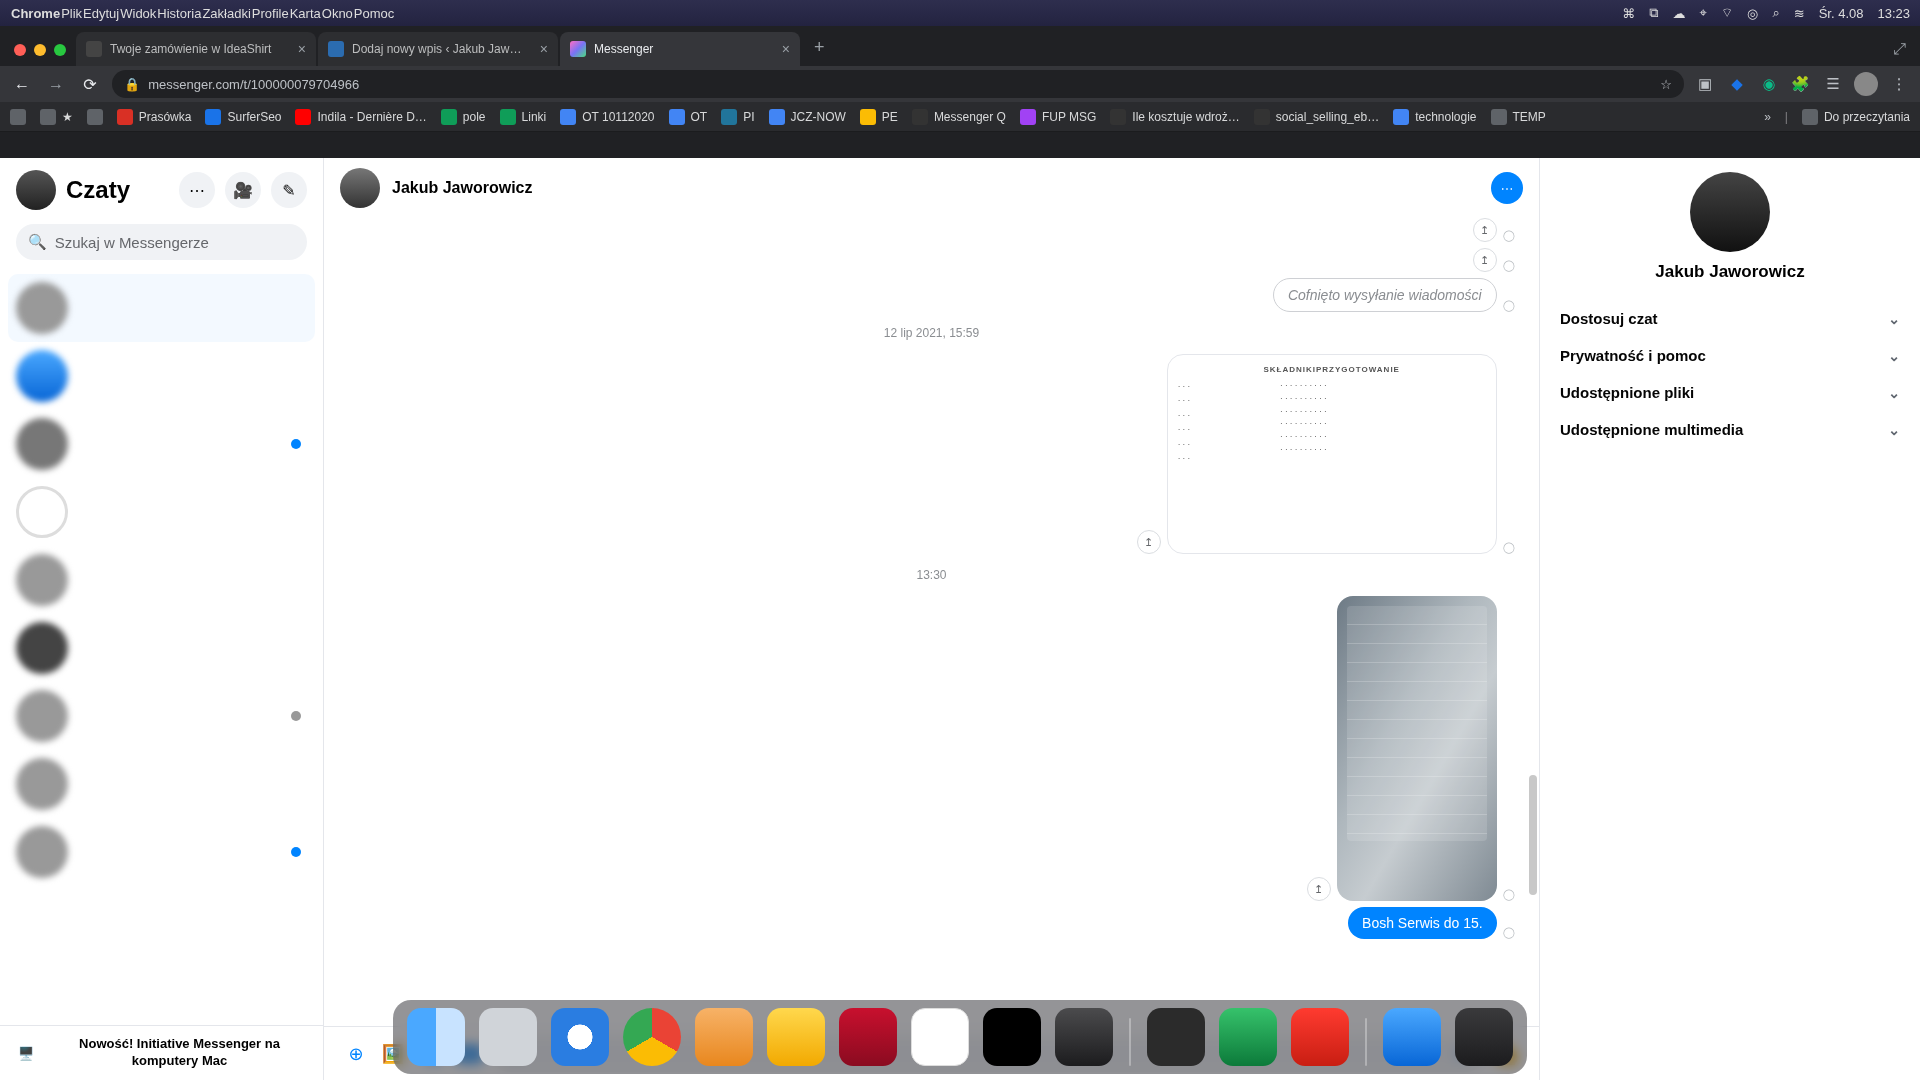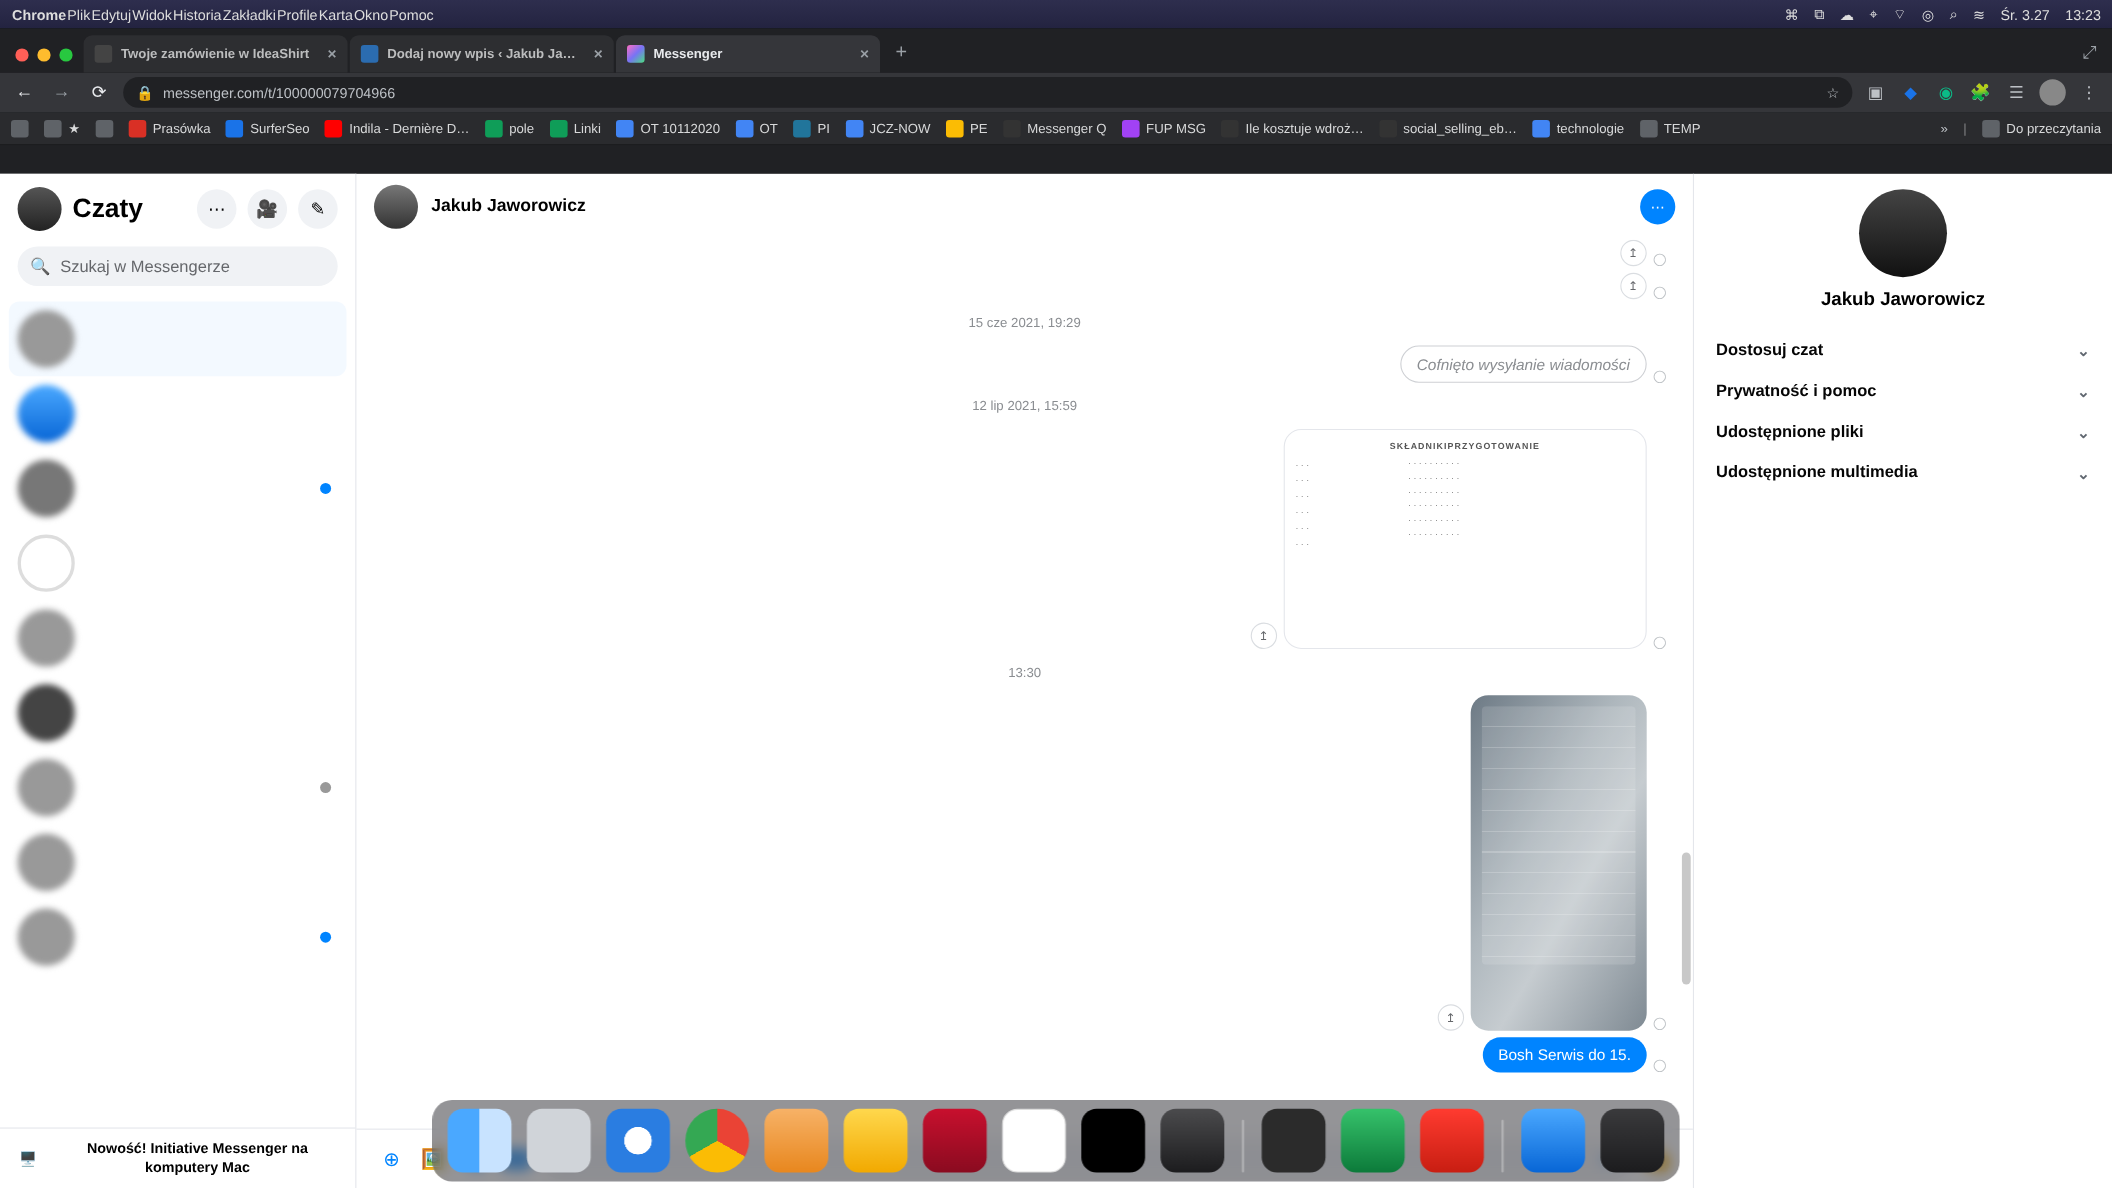--- a/index.html
+++ b/index.html
@@ -13,21 +13,21 @@
   .appname { font-weight:600; }
 
   
   .chrome { position:absolute; top:26px; left:0; right:0; bottom:0; background:#202124; }
 
   
   .tabstrip { height:40px; background:#202124; display:flex; align-items:flex-end; padding:0 8px; position:relative; }
   .traffic { display:flex; gap:8px; align-items:center; padding:0 10px 10px 6px;}
   .traffic i{ width:12px;height:12px;border-radius:50%; display:block;}
   .tl-red{background:#ff5f57;} .tl-yel{background:#febc2e;} .tl-grn{background:#28c840;}
-  .tab { height:34px; background:#2d2e31; color:#bcbdbe; border-radius:8px 8px 0 0; display:flex; align-items:center; gap:8px; padding:0 10px; font-size:12px; width:240px; margin-right:2px; position:relative;font-weight:bold;}
+  .tab { height:34px; background:#2d2e31; color:#bcbdbe; border-radius:8px 8px 0 0; display:flex; align-items:center; gap:8px; padding:0 10px; font-size:12px; width:240px; margin-right:2px; position:relative;}
   .tab.active{ background:#35363a; color:#e8eaed;}
   .tab .favicon{ width:16px;height:16px; border-radius:3px; flex:none; display:flex; align-items:center; justify-content:center; font-size:11px;}
   .tab .title{ white-space:nowrap; overflow:hidden; text-overflow:ellipsis; flex:1;}
   .tab .close{ color:#9aa0a6; font-size:14px;}
   .newtab{ color:#9aa0a6; font-size:18px; padding:0 12px 8px; }
   .tabstrip .spacer{ flex:1;}
   .tabstrip .maxicon{ color:#9aa0a6; padding-bottom:8px; padding-right:6px;}
 
   
   .toolbar { height:36px; background:#35363a; display:flex; align-items:center; padding:0 10px; gap:10px;}
@@ -125,21 +125,21 @@
   </div>
   <div class="right">
     <span>⌘</span>
     <span>⧉</span>
     <span>☁︎</span>
     <span>⌖</span>
     <span>⌔</span>
     <span>◎</span>
     <span>⌕</span>
     <span>≋</span>
-    <span>Śr. 3.27</span>
+    <span>Śr. 4.08</span>
     <span>13:23</span>
   </div>
 </div>
 
 <div class="chrome">
 
   <div class="tabstrip">
     <div class="traffic">
       <i class="tl-red"></i>
       <i class="tl-yel"></i>
@@ -324,21 +324,20 @@
       </div>
       <div class="conv-body">
         <div class="row">
             <span class="share">↥</span>
             <span class="status">◯</span>
           </div>
         <div class="row">
             <span class="share">↥</span>
             <span class="status">◯</span>
           </div>
-        <div class="timestamp">15 cze 2021, 19:29</div>
         <div class="row">
           <div class="unsent">Cofnięto wysyłanie wiadomości</div>
           <span class="status">◯</span>
         </div>
         <div class="timestamp">12 lip 2021, 15:59</div>
         <div class="row">
           <span class="share">↥</span>
           <div class="imgmsg">
             <div style="display:flex; justify-content:center;">
                 <span class="ih">SKŁADNIKI</span>

